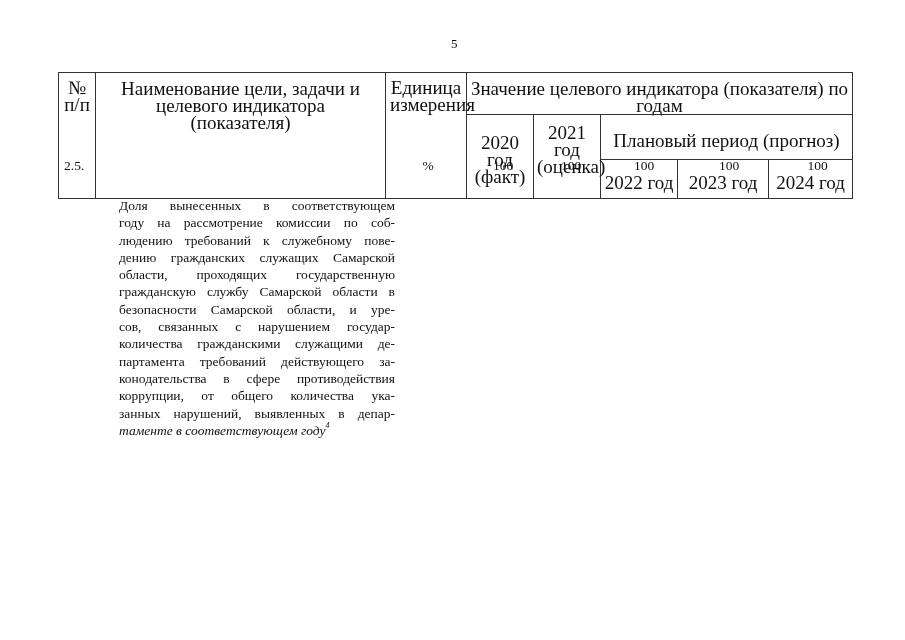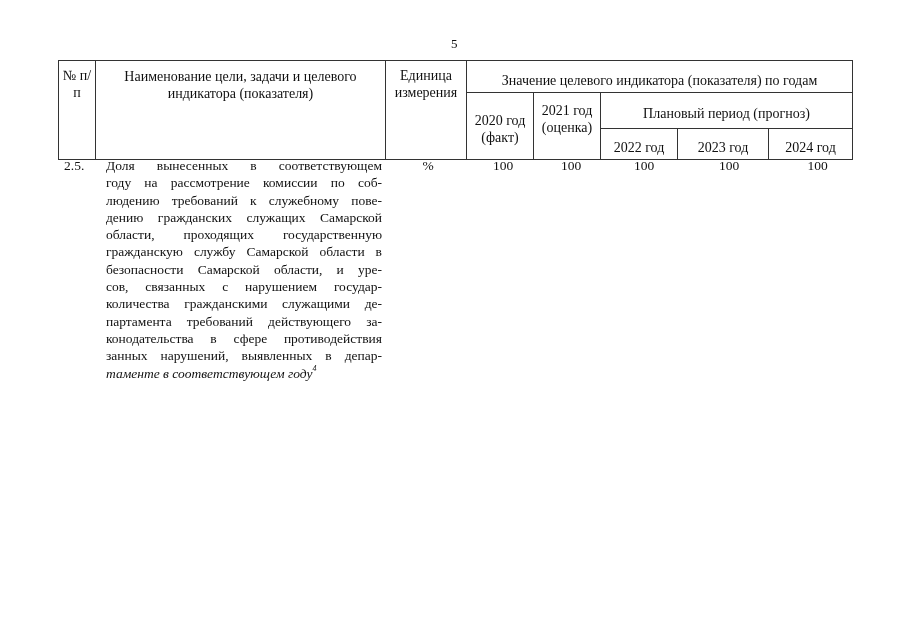--- a/index.html
+++ b/index.html
@@ -1,29 +1,29 @@
 <!DOCTYPE html>
 <html><head>
 <meta charset="utf-8">
 <style>
   html, body { margin:0; padding:0; background:#ffffff; }
   body { width:905px; height:640px; position:relative; overflow:hidden;
          font-family:"Liberation Serif","DejaVu Serif",serif; color:#111; }
   .page-num { position:absolute; top:36px; left:451px; font-size:13px; }
-  table.hdr { position:absolute; left:58px; top:60px; border-collapse:collapse;
-              table-layout:fixed; font-size:14px; line-height:17px; }
+  table.hdr { position:absolute; left:58px; top:72px; border-collapse:collapse;
+              table-layout:fixed; font-size:19px; line-height:17px; }
   table.hdr td { border:1px solid #333; text-align:center; vertical-align:top; padding:0; }
   .c1 { width:37px; } .c2 { width:290px; } .c3 { width:81px; }
   .c4 { width:67px; } .c5 { width:67px; } .c6 { width:77px; } .c7 { width:91px; } .c8 { width:84px; }
   .r1 { height:32px; } .r2 { height:31px; } .r3 { height:27px; }
   .pad-top { padding-top:6px !important; }
   .pad-mid { padding-top:7px !important; vertical-align:middle !important; }
   .row { position:absolute; top:157px; font-size:13.5px; line-height:17.3px; }
   .num { left:64px; }
-  .desc { left:106px; width:276px; text-align:justify; }
+  .desc { left:119px; width:276px; text-align:justify;margin-top:40px; }
   .desc span.line { display:block; text-align:justify; text-align-last:justify; }
   .desc span.line.last { text-align-last:left;font-style:italic; }
   .val { text-align:center; }
   sup { font-size:8px; vertical-align:7px; line-height:0; }
 </style>
 </head>
 <body>
 
 <div class="page-num">5</div>
 
@@ -75,20 +75,21 @@
     <span class="line">году на рассмотрение комиссии по соб-</span>
     <span class="line">людению требований к служебному пове-</span>
     <span class="line">дению гражданских служащих Самарской</span>
     <span class="line">области, проходящих государственную</span>
     <span class="line">гражданскую службу Самарской области в</span>
     <span class="line">безопасности Самарской области, и уре-</span>
     <span class="line">сов, связанных с нарушением государ-</span>
     <span class="line">количества гражданскими служащими де-</span>
     <span class="line">партамента требований действующего за-</span>
     <span class="line">конодательства в сфере противодействия</span>
+    <span class="line">коррупции, от общего количества ука-</span>
     <span class="line">занных нарушений, выявленных в депар-</span>
     <span class="line last"><span>таменте в соответствующем году</span><sup>4</sup></span>
   </div>
   <div class="row val" style="left:387px;width:82px;">%</div>
   <div class="row val" style="left:469px;width:68px;">100</div>
   <div class="row val" style="left:537px;width:68px;">100</div>
   <div class="row val" style="left:605px;width:78px;">100</div>
   <div class="row val" style="left:683px;width:92px;">100</div>
   <div class="row val" style="left:775px;width:85px;">100</div>
 </div>

